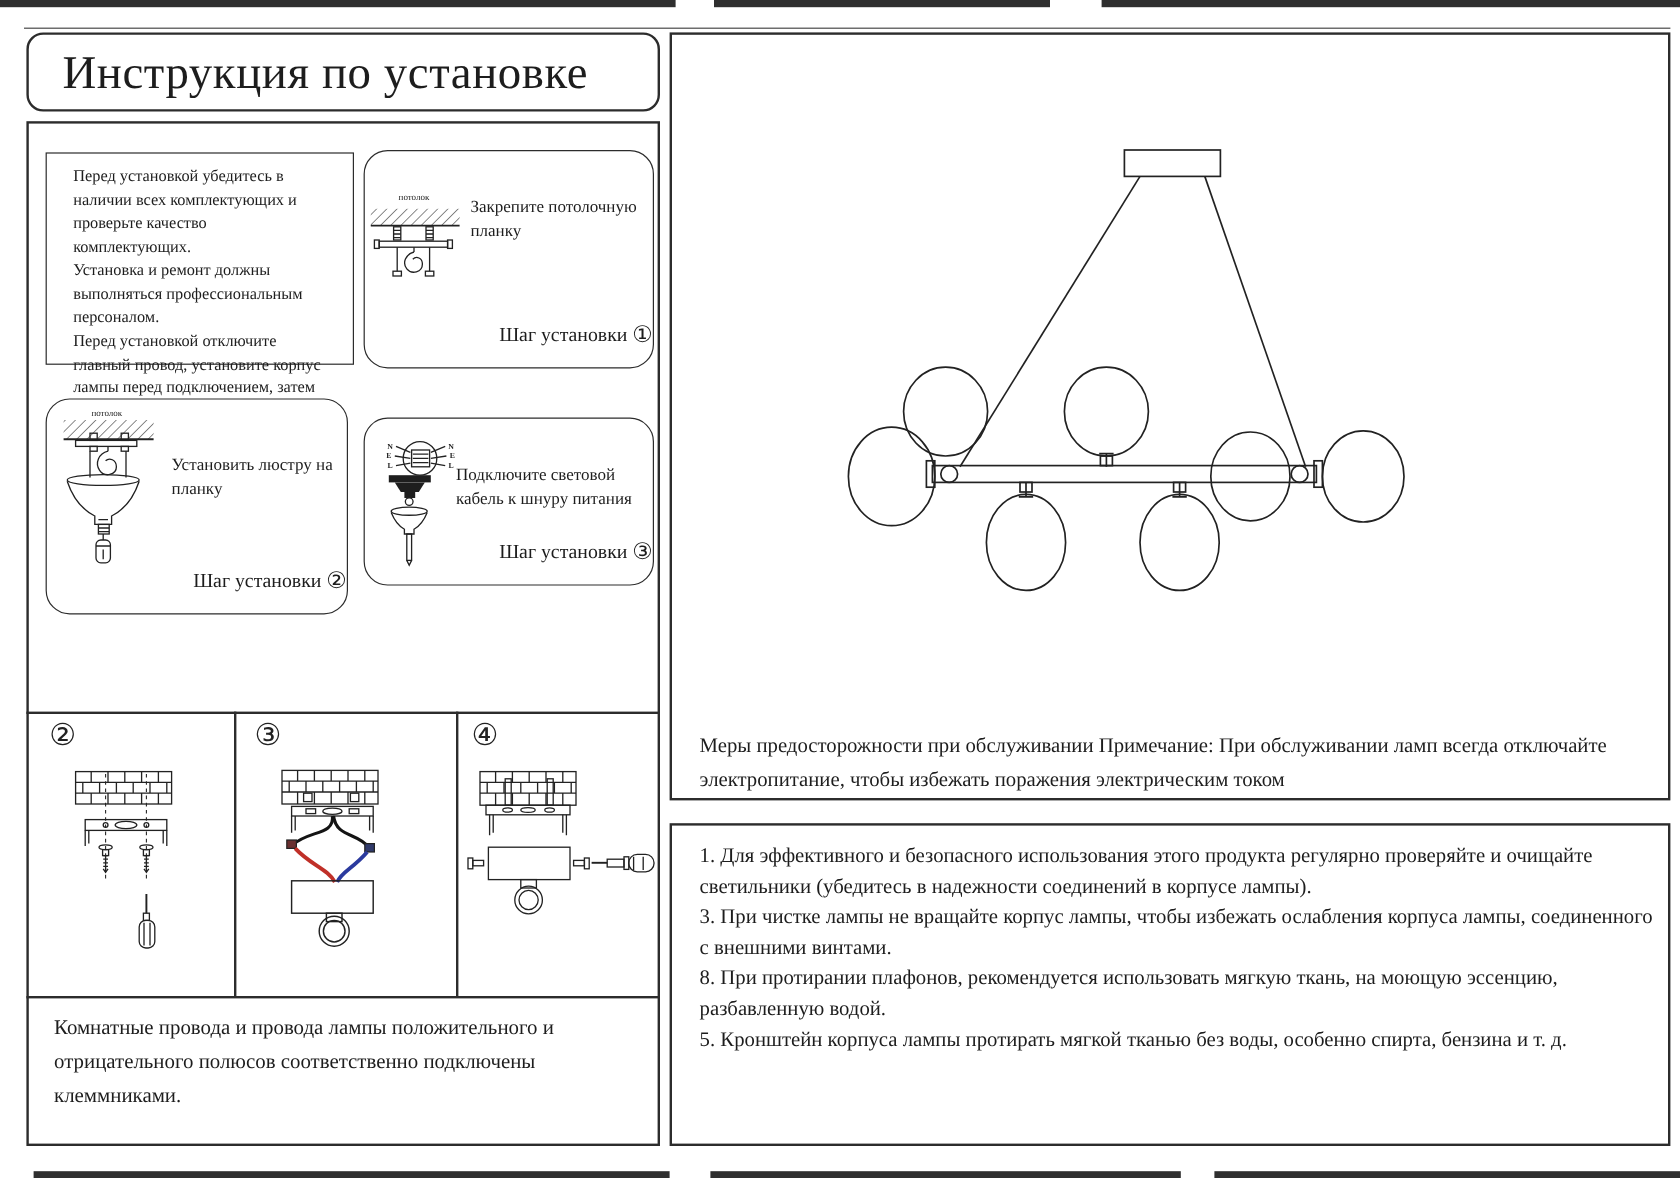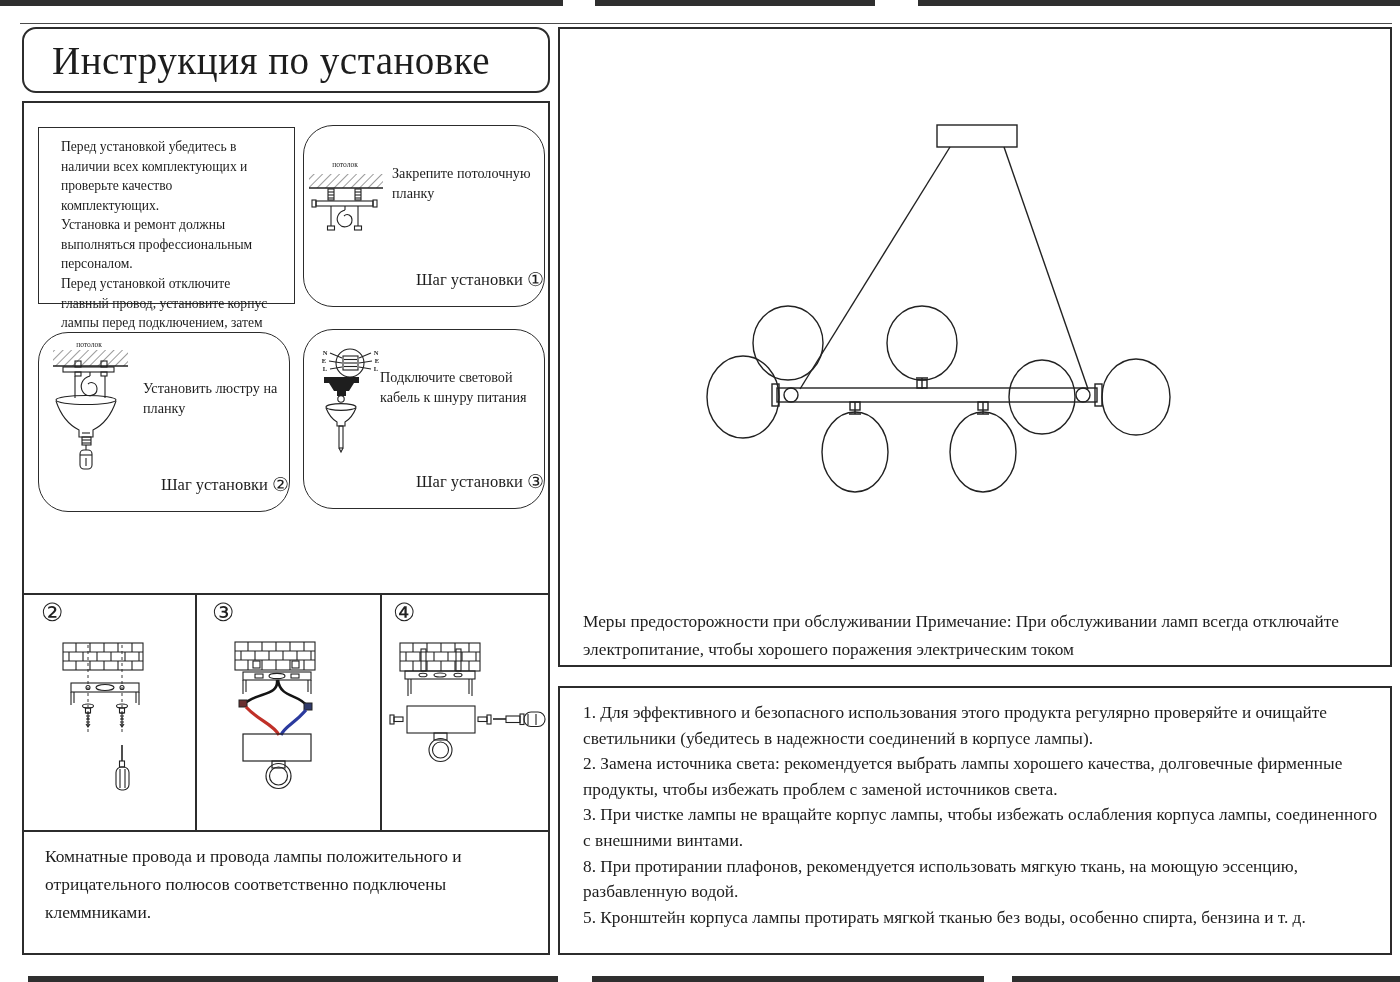--- a/index.html
+++ b/index.html
@@ -3,21 +3,21 @@
 <meta charset="utf-8">
 <style>
   html,body{margin:0;padding:0;background:#ffffff;}
   #page{position:relative;width:1400px;height:982px;background:#ffffff;
         font-family:"Liberation Serif","DejaVu Serif",serif;color:#1d1d1d;overflow:hidden;}
   .abs{position:absolute;}
   .bar{position:absolute;background:#2f2f2f;height:6px;}
   .hairline{position:absolute;background:#4a4a4a;height:1px;}
   .box{position:absolute;border:2px solid #2c2c2c;background:#fff;box-sizing:border-box;}
   .innerbox{position:absolute;border:1.6px solid #2c2c2c;background:#fff;box-sizing:border-box;}
-  .round{border-radius:30px;}
+  .round{border-radius:20px;}
   .vline{position:absolute;width:1.6px;background:#2c2c2c;}
   .hline{position:absolute;height:1.6px;background:#2c2c2c;}
   .title{font-size:39px;letter-spacing:.5px;}
   .introtext{font-size:13.6px;line-height:1.44;}
   .introtext div{margin:0;}
   .stepcap{font-size:14.2px;line-height:1.38;}
   .stepfoot{position:absolute;left:0;right:0;bottom:15px;text-align:right;font-size:16.5px;}
   .stepfoot .num{font-size:19px;vertical-align:-1px;}
   .panelnum{position:absolute;font-size:25px;color:#222;}
   .bodytext{font-size:17.3px;line-height:1.48;}
@@ -118,21 +118,21 @@
         <line x1="37" y1="120" x2="37" y2="128"></line>
       </g>
     </svg>
     <div class="abs stepcap" style="left:104px;top:46px;width:140px;">Установить люстру на планку</div>
     <div class="stepfoot">
       <span>Шаг установки</span>
       <span class="num">②</span>
     </div>
   </div>
 
-  <div class="innerbox round" style="left:303px;top:329px;width:242px;height:180px;">
+  <div class="innerbox round" style="left:303px;top:348px;width:242px;height:140px;">
     <svg class="abs" style="left:12px;top:10px;" width="72" height="116" viewBox="0 0 72 116">
       <g stroke="#222" stroke-width="1.1" fill="none">
         <circle cx="34" cy="23" r="14"></circle>
         <rect x="27" y="16" width="15" height="14"></rect>
         <line x1="28" y1="19.5" x2="41" y2="19.5"></line>
           <line x1="28" y1="23" x2="41" y2="23"></line>
           <line x1="28" y1="26.5" x2="41" y2="26.5"></line>
         <line x1="14" y1="13" x2="26" y2="18"></line>
           <line x1="13" y1="21" x2="26" y2="23"></line>
           <line x1="14" y1="29" x2="26" y2="27"></line>
@@ -280,23 +280,22 @@
       <ellipse cx="578" cy="370" rx="34" ry="38"></ellipse>
 
       <rect x="219" y="361" width="320" height="14"></rect>
       <rect x="214" y="357" width="7" height="22"></rect>
       <rect x="537" y="357" width="7" height="22"></rect>
       <circle cx="233" cy="368" r="7"></circle>
       <circle cx="525" cy="368" r="7"></circle>
     </g>
   </svg>
 
-  <div class="abs bodytext" style="left:583px;top:608px;width:788px;line-height:1.62;">Меры предосторожности при обслуживании Примечание: При обслуживании ламп всегда отключайте электропитание, чтобы хорошего поражения электрическим током</div>
+  <div class="abs bodytext" style="left:583px;top:608px;width:788px;line-height:1.62;">Меры предосторожности при обслуживании Примечание: При обслуживании ламп всегда отключайте электропитание, чтобы избежать поражения электрическим током</div>
 
   <div class="abs bodytext" style="left:583px;top:700px;width:800px;">
     <div>1. Для эффективного и безопасного использования этого продукта регулярно проверяйте и очищайте светильники (убедитесь в надежности соединений в корпусе лампы).</div>
-    <div>2. Замена источника света: рекомендуется выбрать лампы хорошего качества, долговечные фирменные продукты, чтобы избежать проблем с заменой источников света.</div>
     <div>3. При чистке лампы не вращайте корпус лампы, чтобы избежать ослабления корпуса лампы, соединенного с внешними винтами.</div>
     <div>8. При протирании плафонов, рекомендуется использовать мягкую ткань, на моющую эссенцию, разбавленную водой.</div>
     <div>5. Кронштейн корпуса лампы протирать мягкой тканью без воды, особенно спирта, бензина и т. д.</div>
   </div>
 
 </div>
 
 </body></html>

